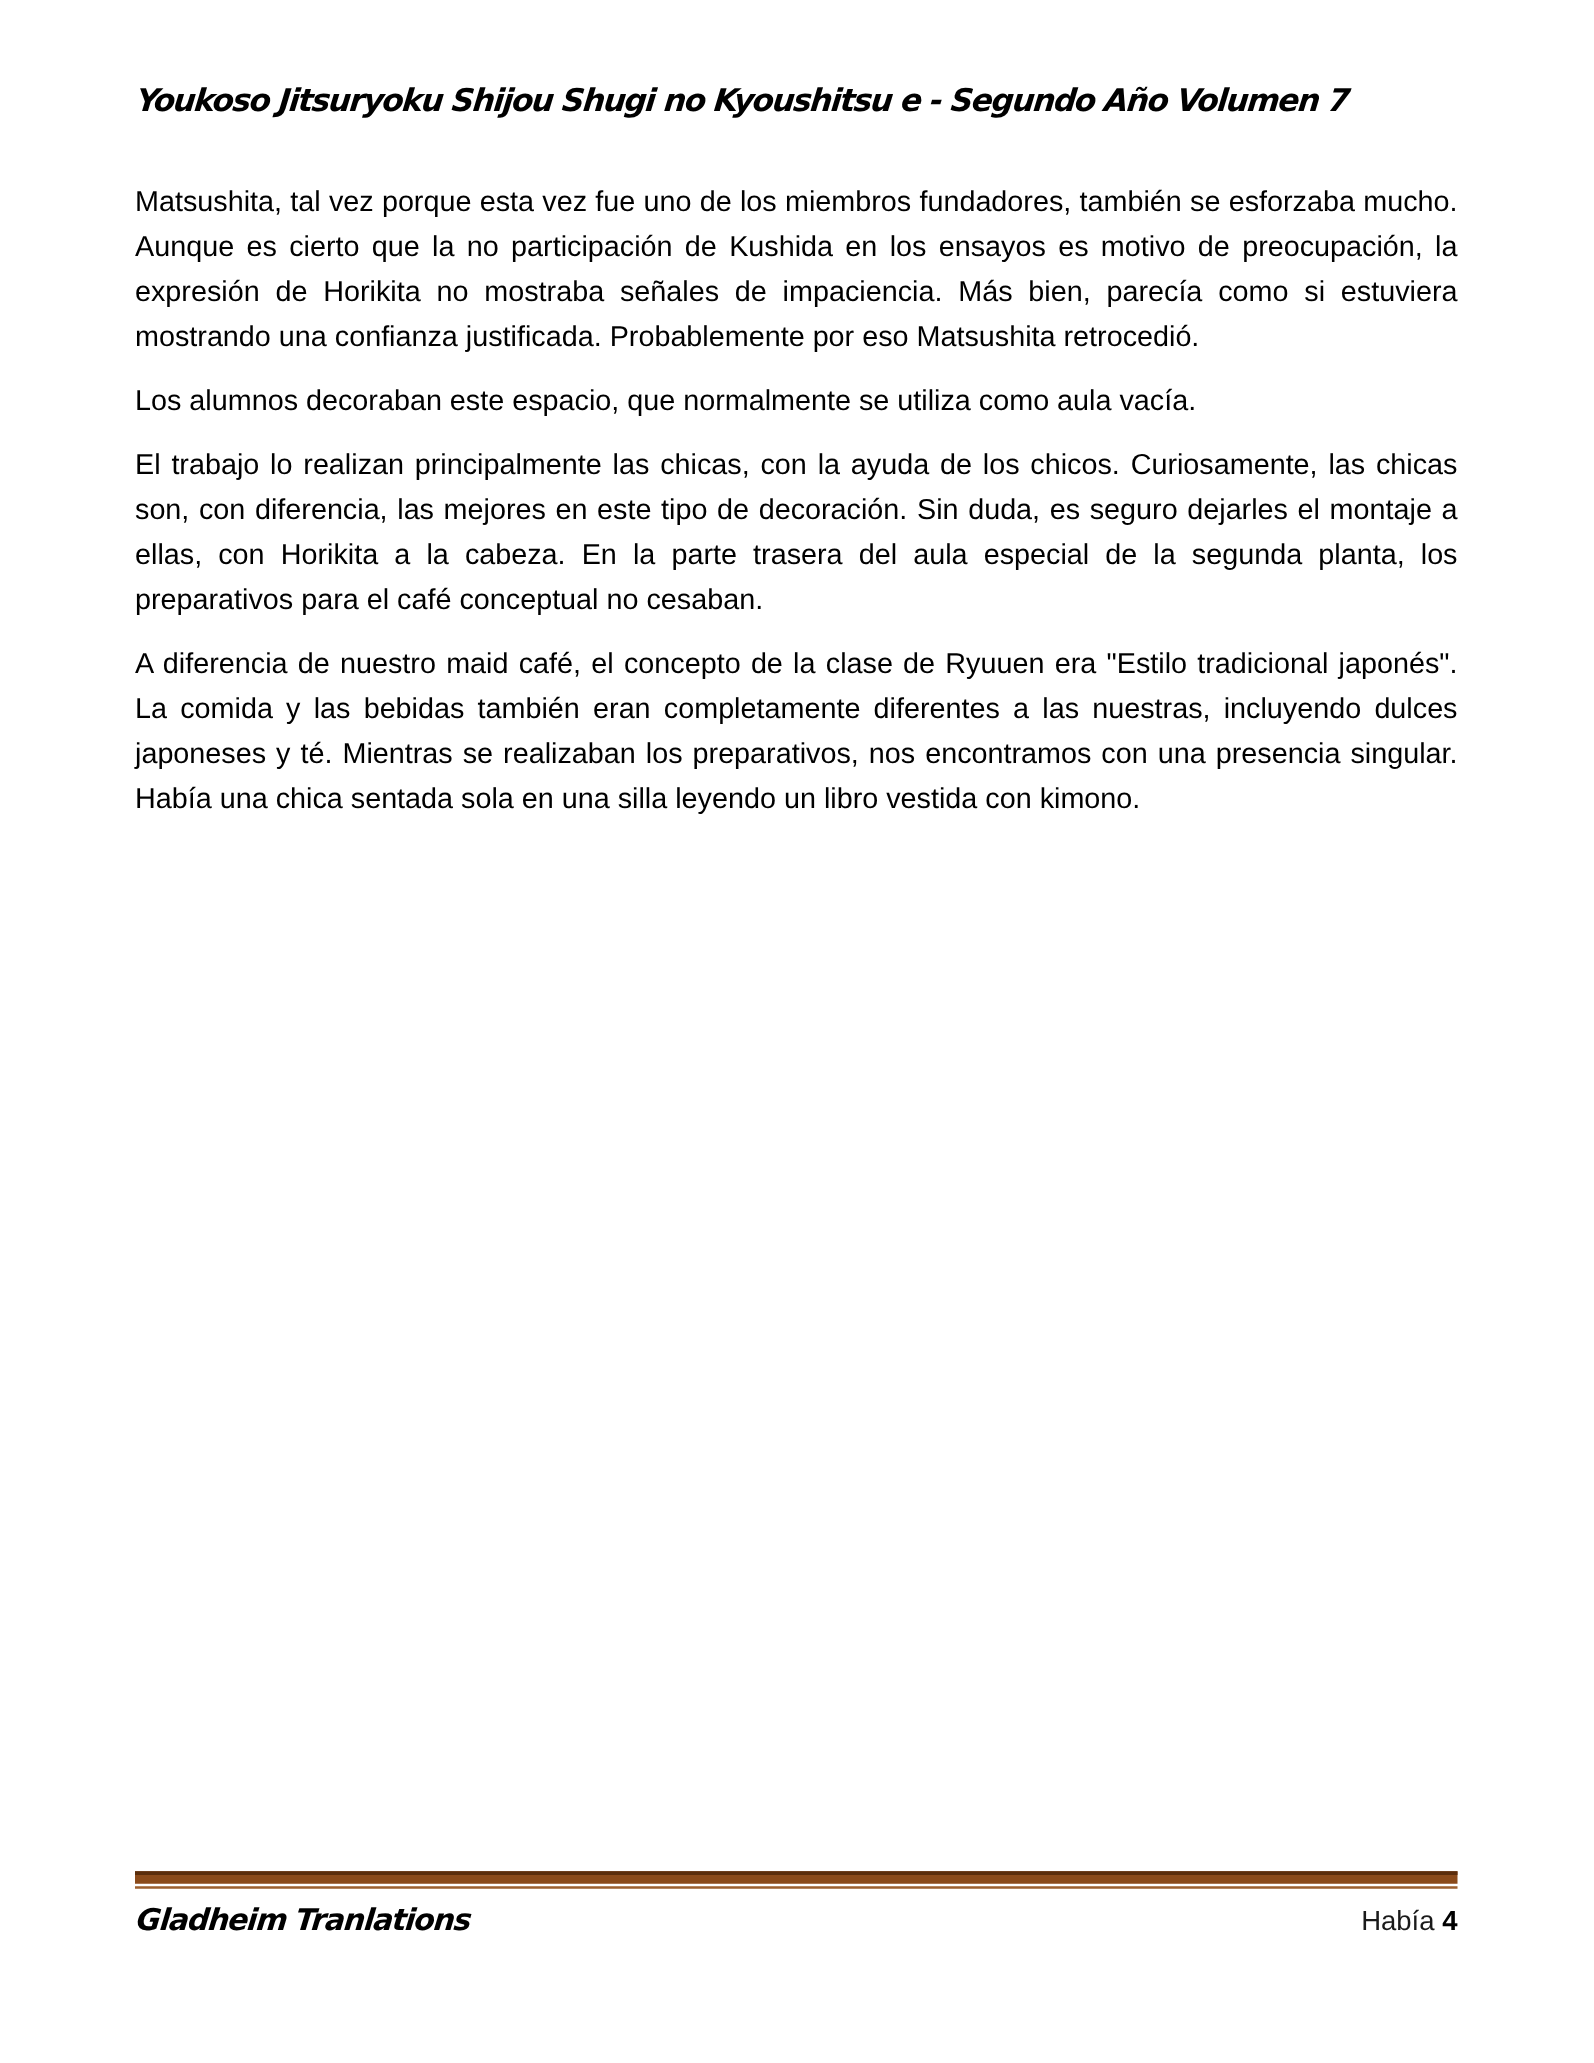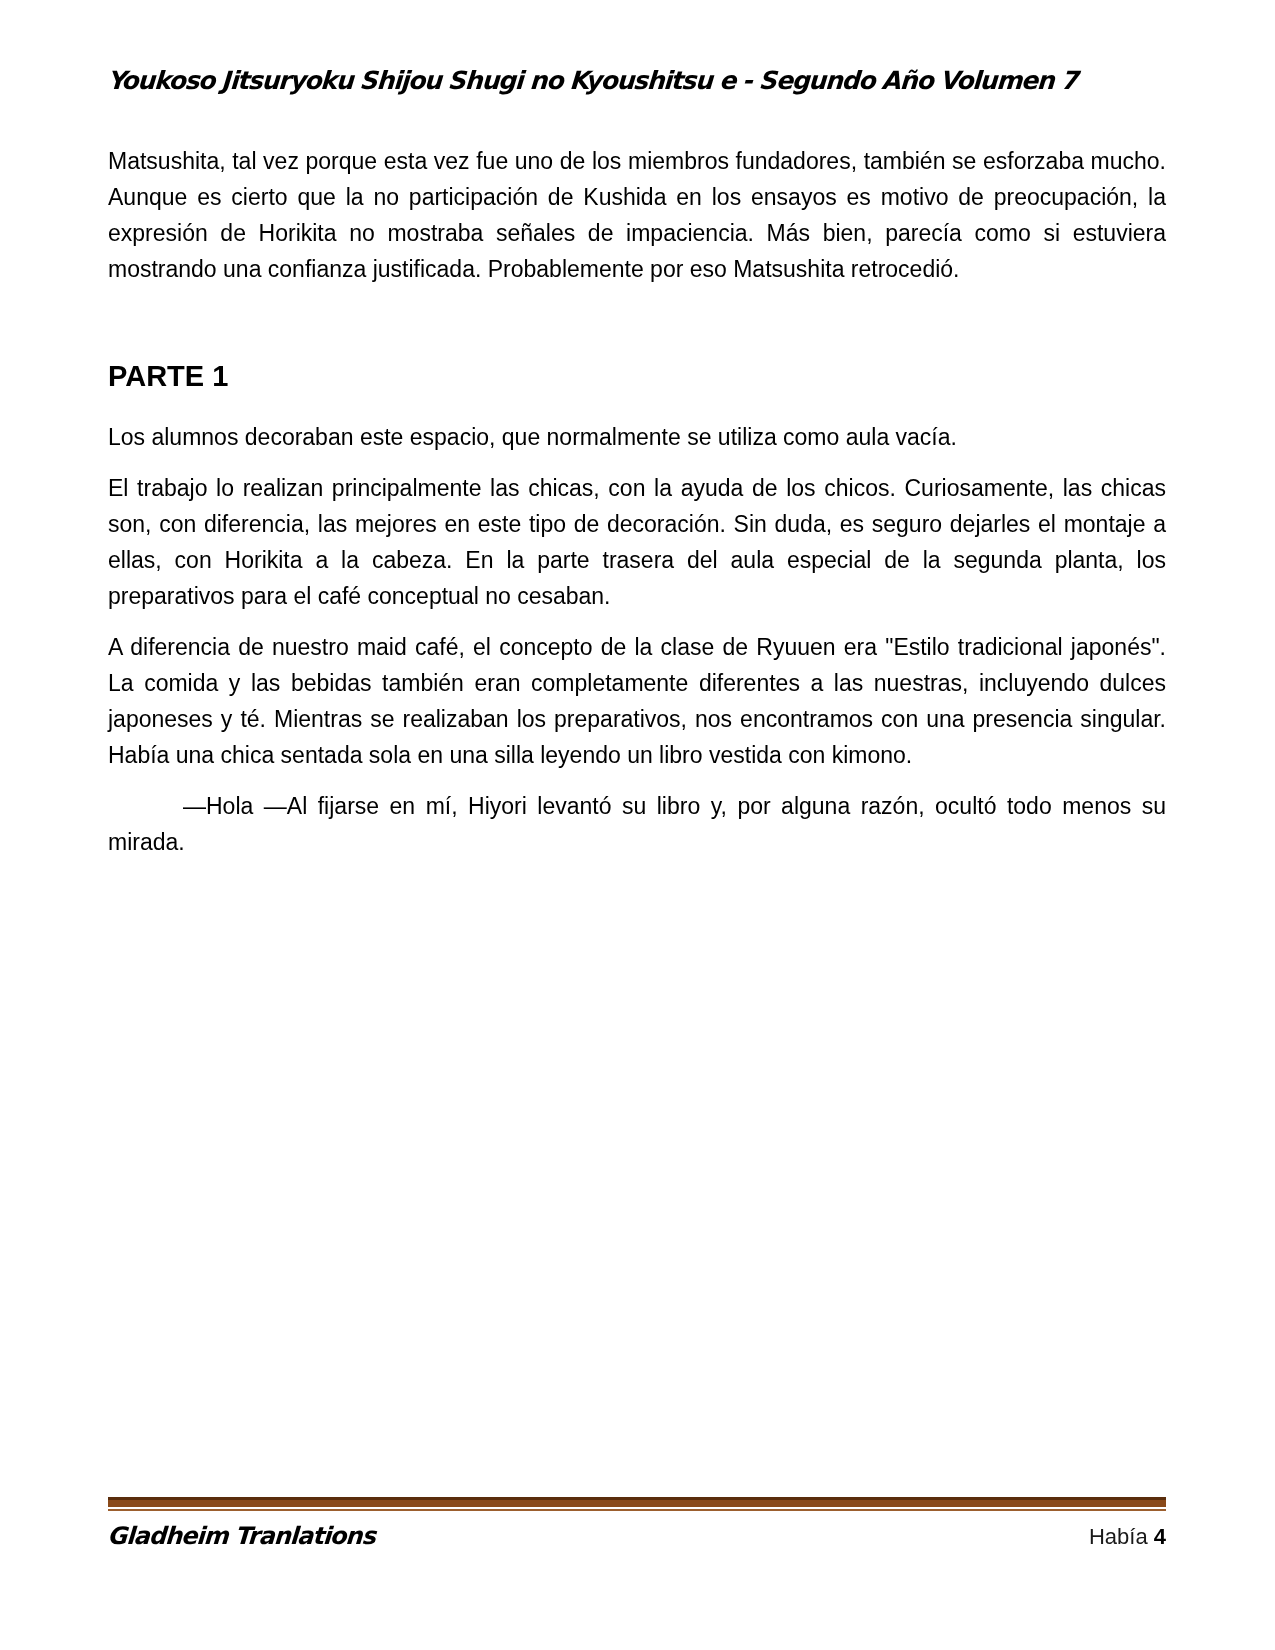--- a/index.html
+++ b/index.html
@@ -98,25 +98,23 @@
 <body>
 
 <div class="page">
 
   <div class="margin-box doc-header">
     <div class="title">Youkoso Jitsuryoku Shijou Shugi no Kyoushitsu e - Segundo Año Volumen 7</div>
   </div>
 
   <div class="margin-box doc-content">
     <p>Matsushita, tal vez porque esta vez fue uno de los miembros fundadores, también se esforzaba mucho. Aunque es cierto que la no participación de Kushida en los ensayos es motivo de preocupación, la expresión de Horikita no mostraba señales de impaciencia. Más bien, parecía como si estuviera mostrando una confianza justificada. Probablemente por eso Matsushita retrocedió.</p>
-    <h2 class="section-heading">PARTE 1</h2>
     <p>Los alumnos decoraban este espacio, que normalmente se utiliza como aula vacía.</p>
     <p>El trabajo lo realizan principalmente las chicas, con la ayuda de los chicos. Curiosamente, las chicas son, con diferencia, las mejores en este tipo de decoración. Sin duda, es seguro dejarles el montaje a ellas, con Horikita a la cabeza. En la parte trasera del aula especial de la segunda planta, los preparativos para el café conceptual no cesaban.</p>
     <p>A diferencia de nuestro maid café, el concepto de la clase de Ryuuen era "Estilo tradicional japonés". La comida y las bebidas también eran completamente diferentes a las nuestras, incluyendo dulces japoneses y té. Mientras se realizaban los preparativos, nos encontramos con una presencia singular. Había una chica sentada sola en una silla leyendo un libro vestida con kimono.</p>
-    <p class="indent-first">—Hola —Al fijarse en mí, Hiyori levantó su libro y, por alguna razón, ocultó todo menos su mirada.</p>
   </div>
 
   <div class="margin-box doc-footer">
     <div class="rule-thick"></div>
     <div class="rule-thin"></div>
     <div class="footer-row">
       <div class="translator">Gladheim Tranlations</div>
       <div class="page-indicator">
         <span>Había</span>&nbsp;<span class="num">4</span>
       </div>

